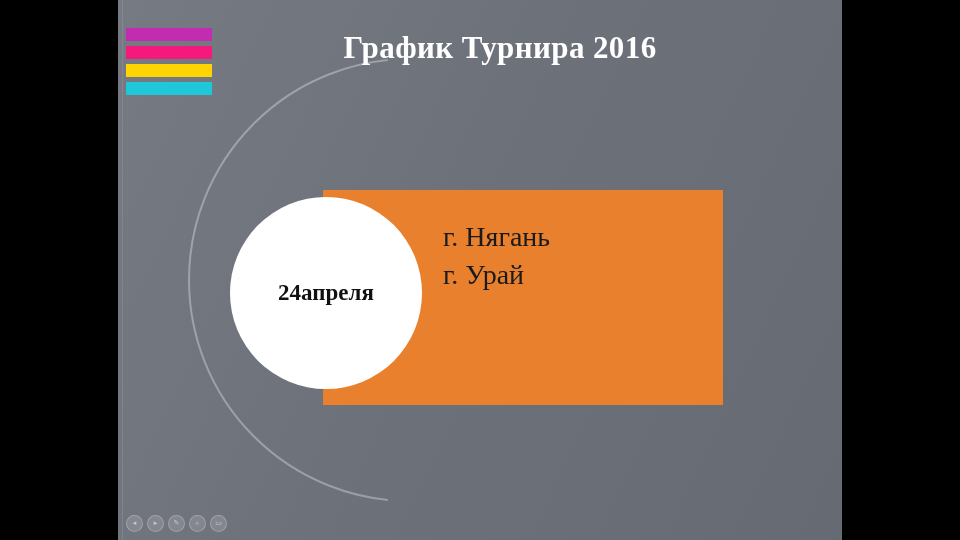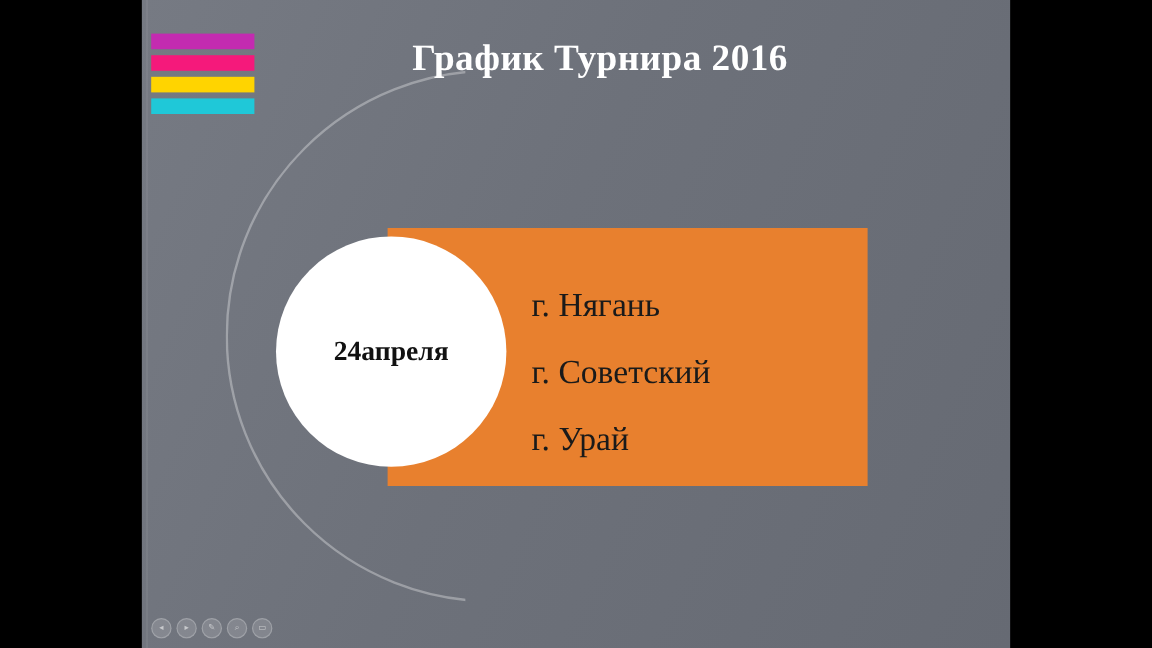--- a/index.html
+++ b/index.html
@@ -113,21 +113,21 @@
 
   .cities {
     position: absolute;
     left: 325px;
     top: 218px;
     z-index: 8;
     color: #1a1a1a;
     font-size: 28px;
     line-height: 38px;
   }
-  .cities div { white-space: nowrap; margin-top: 18px; }
+  .cities div { white-space: nowrap; }
 
   .circle {
     position: absolute;
     left: 112px;
     top: 197px;
     width: 192px;
     height: 192px;
     border-radius: 50%;
     background: #ffffff;
     z-index: 6;
@@ -183,21 +183,20 @@
       <div class="stripe s2"></div>
       <div class="stripe s3"></div>
     </div>
 
     <div class="title">График Турнира 2016</div>
 
     <div class="orange-box"></div>
 
     <div class="cities">
       <div>г. Нягань</div>
-      <div>г. Советский</div>
       <div>г. Урай</div>
     </div>
 
     <div class="circle">
       <div>24</div>
       <div>апреля</div>
     </div>
 
     <div class="toolbar">
       <div class="tb-btn">◂</div>

